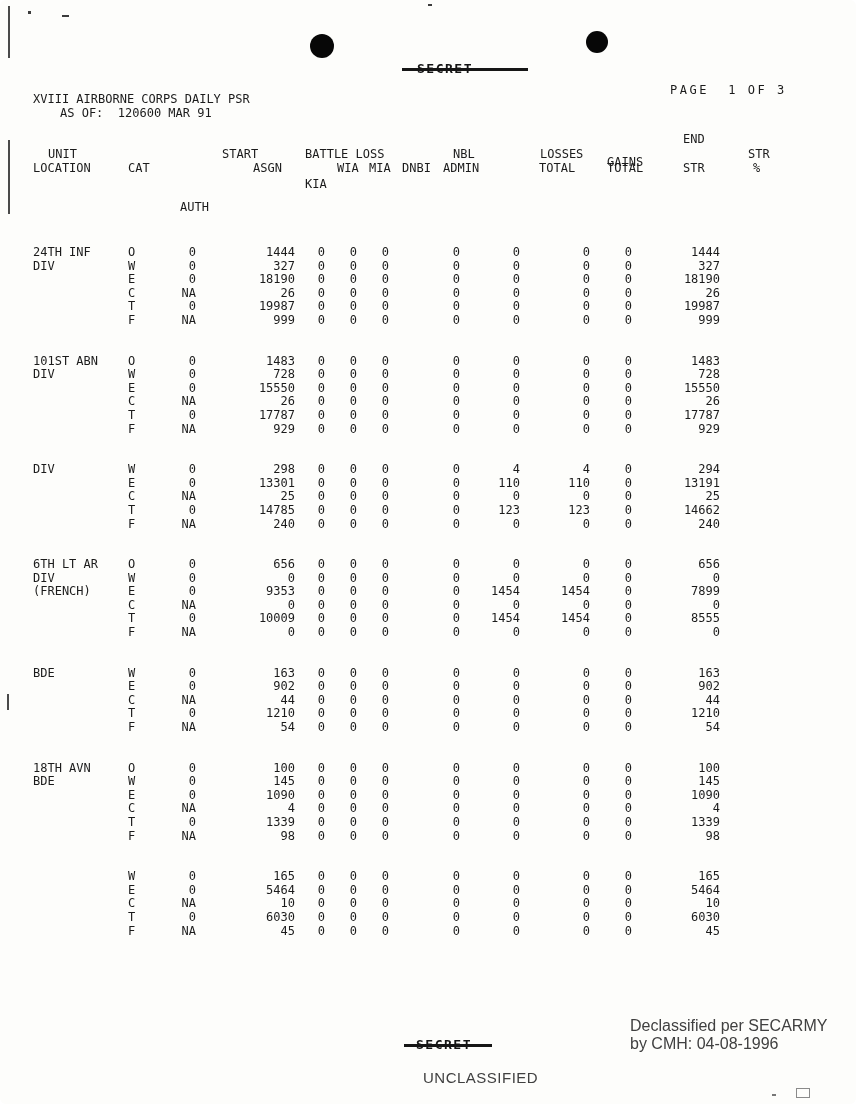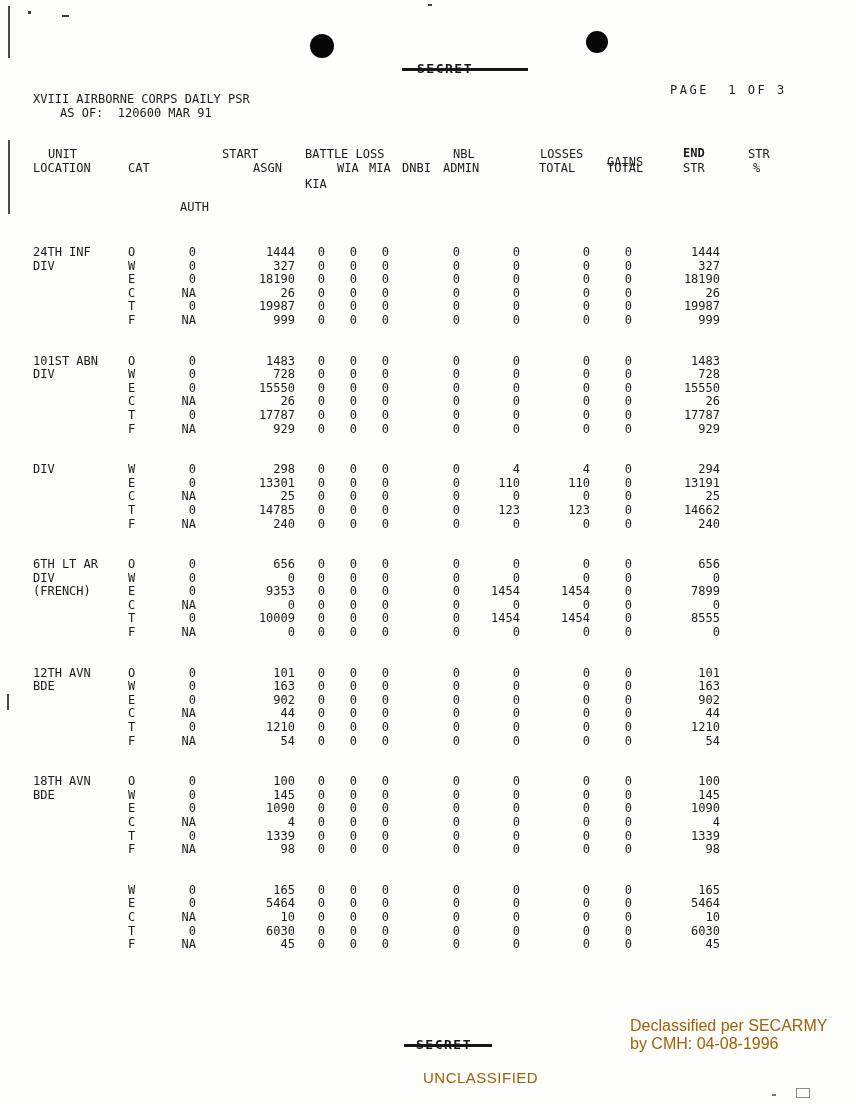--- a/index.html
+++ b/index.html
@@ -18,21 +18,21 @@
     font-family:"DejaVu Sans Mono", monospace;
     font-size:12px;
     line-height:13px;
     white-space:pre;
     color:#1b1b1b;
   }
   .pagelab { letter-spacing:2.5px; }
   .sans {
     position:absolute;
     font-family:"Liberation Sans", sans-serif;
-    color:#a16207;
+    color:#404040;
     white-space:pre;
   }
   .secret {
     position:absolute;
     font-family:"DejaVu Sans Mono", monospace;
     font-size:13px;
     font-weight:bold;
     letter-spacing:1.5px;
     color:#141414;
   }
@@ -98,21 +98,21 @@
   <div class="mono pagelab" style="left:670px;top:84px;">PAGE  1 OF 3</div>
   <div class="mono" style="left:33px;top:93px;">XVIII AIRBORNE CORPS DAILY PSR</div>
   <div class="mono" style="left:60px;top:107px;">AS OF:  120600 MAR 91</div>
 
   <div class="mono" style="left:48px;top:148px;">UNIT</div>
   <div class="mono" style="left:222px;top:148px;">START</div>
   <div class="mono" style="left:305px;top:148px;">BATTLE LOSS</div>
   <div class="mono" style="left:453px;top:148px;">NBL</div>
   <div class="mono" style="left:540px;top:148px;">LOSSES</div>
   <div class="mono" style="left:607px;top:156px;">GAINS</div>
-  <div class="mono" style="left:683px;top:147px;font-weight:bold;">END</div>
+  <div class="mono" style="left:683px;top:133px;">END</div>
   <div class="mono" style="left:748px;top:148px;">STR</div>
 
   <div class="mono" style="left:33px;top:162px;">LOCATION</div>
   <div class="mono" style="left:128px;top:162px;">CAT</div>
   <div class="mono" style="left:180px;top:162px;margin-top:39px;">AUTH</div>
   <div class="mono" style="left:253px;top:162px;">ASGN</div>
   <div class="mono" style="left:305px;top:178px;">KIA</div>
   <div class="mono" style="left:337px;top:162px;">WIA</div>
   <div class="mono" style="left:369px;top:162px;">MIA</div>
   <div class="mono" style="left:402px;top:162px;">DNBI</div>
@@ -490,35 +490,20 @@
           <td class="c-admin">0</td>
           <td class="c-losses">0</td>
           <td class="c-gains">0</td>
           <td class="c-end">0</td>
           <td class="c-str"></td>
         </tr>
         <tr class="spacer">
           <td colspan="13"></td>
         </tr>
         <tr>
-          <td class="c-unit">12TH AVN</td>
-          <td class="c-cat">O</td>
-          <td class="c-auth">0</td>
-          <td class="c-asgn">101</td>
-          <td class="c-kia">0</td>
-          <td class="c-wia">0</td>
-          <td class="c-mia">0</td>
-          <td class="c-dnbi">0</td>
-          <td class="c-admin">0</td>
-          <td class="c-losses">0</td>
-          <td class="c-gains">0</td>
-          <td class="c-end">101</td>
-          <td class="c-str"></td>
-        </tr>
-        <tr>
           <td class="c-unit">BDE</td>
           <td class="c-cat">W</td>
           <td class="c-auth">0</td>
           <td class="c-asgn">163</td>
           <td class="c-kia">0</td>
           <td class="c-wia">0</td>
           <td class="c-mia">0</td>
           <td class="c-dnbi">0</td>
           <td class="c-admin">0</td>
           <td class="c-losses">0</td>

